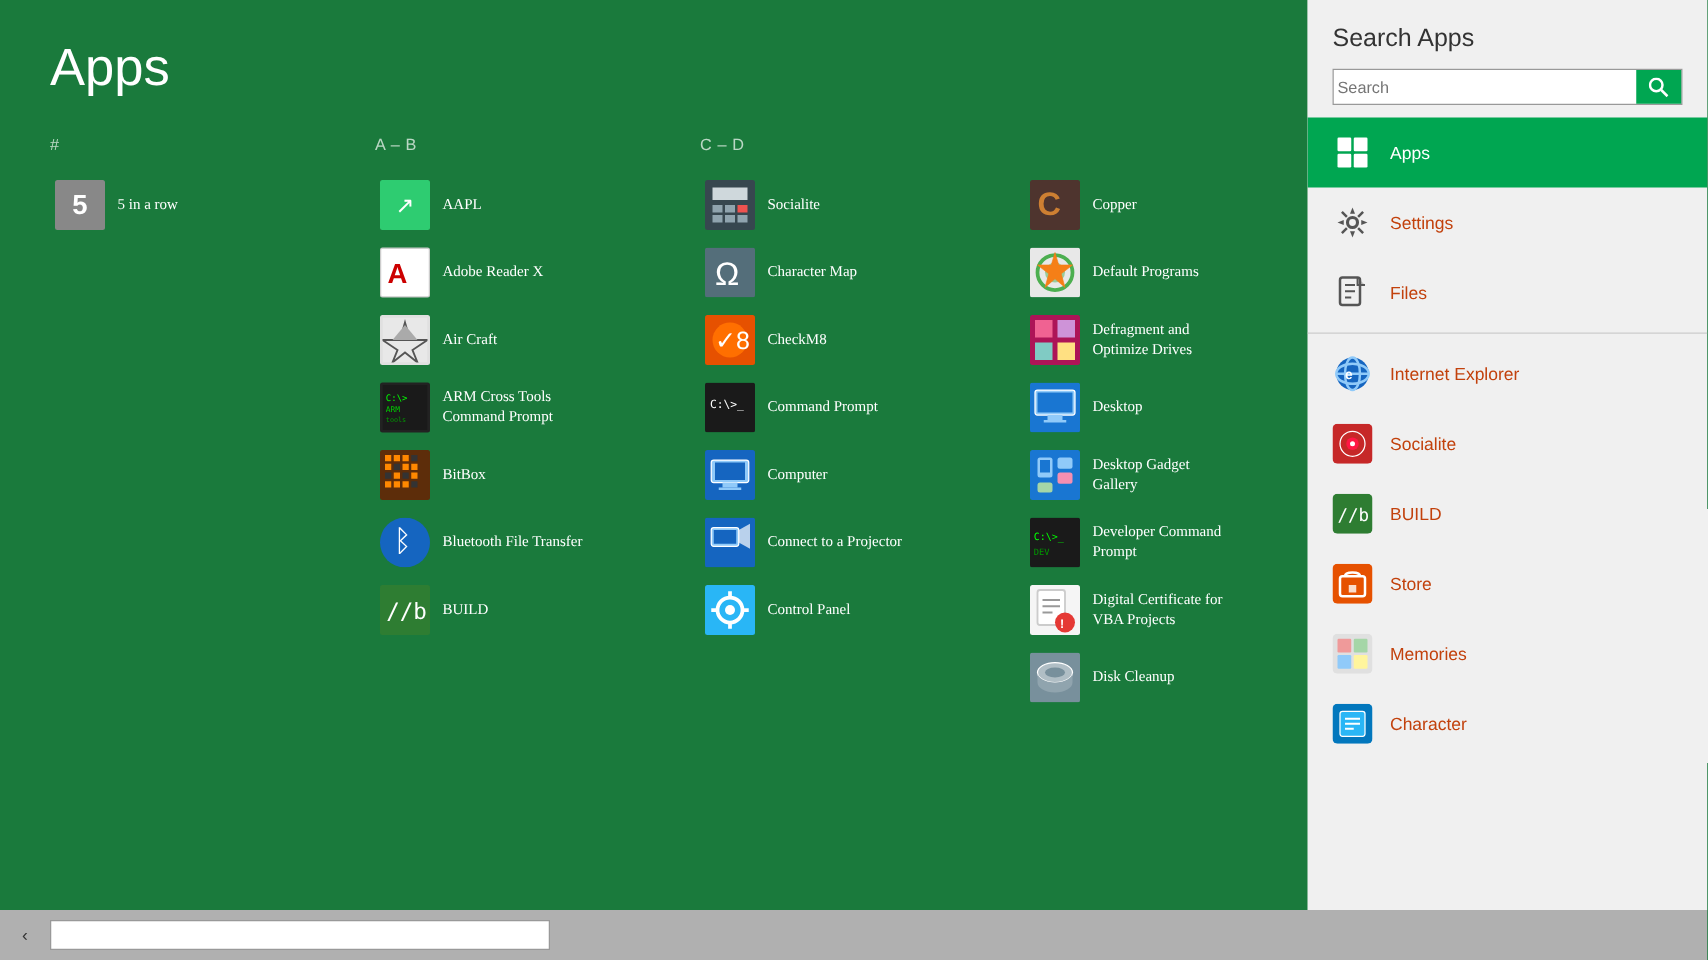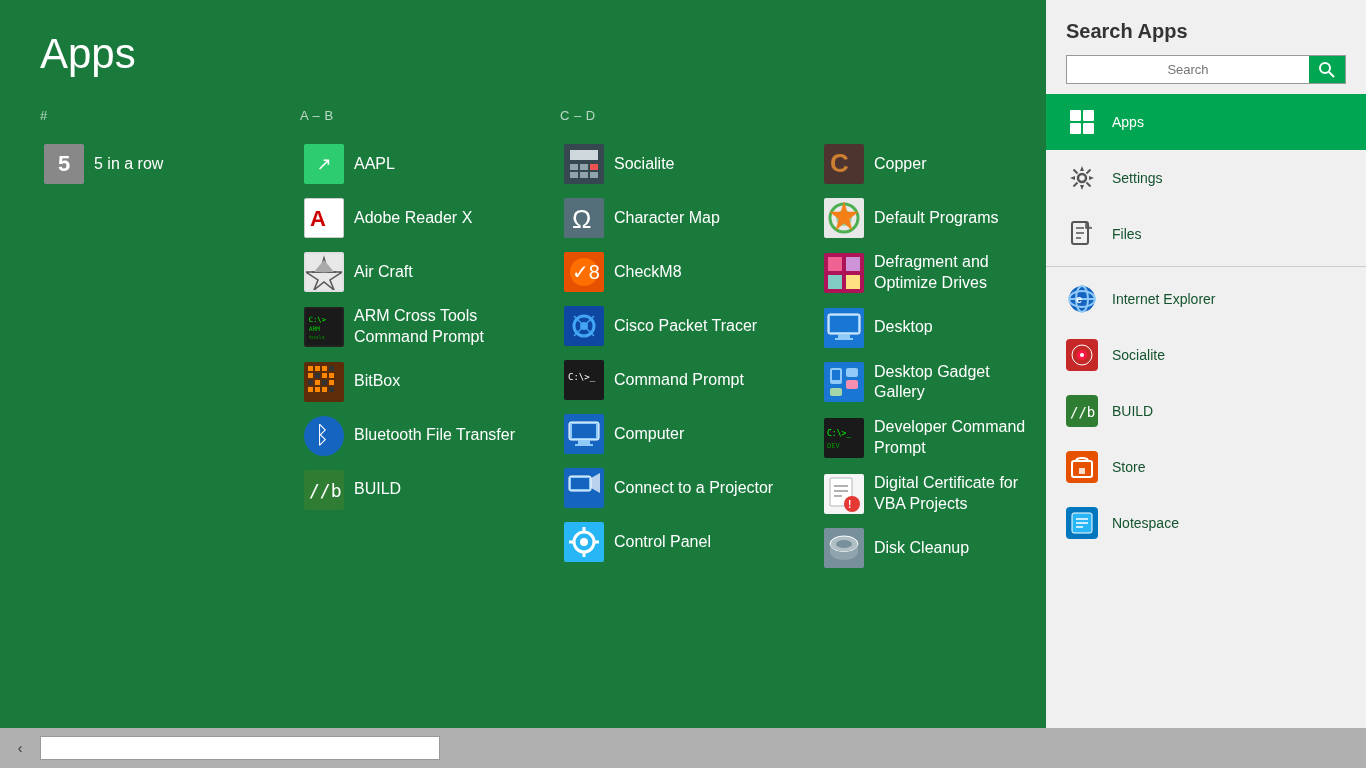--- a/index.html
+++ b/index.html
@@ -75,62 +75,62 @@
       flex-shrink: 0;
       display: flex;
       align-items: center;
       justify-content: center;
       font-size: 10px;
       border-radius: 2px;
       overflow: hidden;
     }
 
     .app-name {
-      font-size: 16px;
+      font-size: 12px;
       font-weight: 400;
       color: #fff;
       line-height: 1.3;
+      font-family: Liberation Serif, serif;
     }
 
     
     .sidebar {
       width: 320px;
       background: #f0f0f0;
       display: flex;
       flex-direction: column;
       overflow-y: auto;
     }
 
     .search-header {
       background: #f0f0f0;
       padding: 20px 20px 10px 20px;
     }
 
     .search-title {
       font-size: 20px;
       color: #333;
-      font-weight: 700;
+      font-weight: 400;
       margin-bottom: 12px;
     }
 
     .search-box {
       display: flex;
       border: 1px solid #999;
       background: #fff;
     }
 
     .search-input {
       flex: 1;
       border: none;
       outline: none;
       padding: 6px 3px;
       font-size: 13px;
       color: #333;
       background: transparent;
-      text-align: center;
     }
 
     .search-btn {
       width: 36px;
       background: #00a651;
       border: none;
       cursor: pointer;
       display: flex;
       align-items: center;
       justify-content: center;
@@ -163,21 +163,21 @@
       width: 32px;
       height: 32px;
       display: flex;
       align-items: center;
       justify-content: center;
       flex-shrink: 0;
     }
 
     .sidebar-item-label {
       font-size: 14px;
-      color: #14532d;
+      color: #c2410c;
     }
 
     .sidebar-item.active .sidebar-item-label {
       color: #fff;
     }
 
     .sidebar-divider {
       height: 1px;
       background: #ccc;
       margin: 4px 0;
@@ -361,32 +361,20 @@
             <div class="app-icon">
               <svg width="40" height="40" viewBox="0 0 40 40">
                   <rect width="40" height="40" fill="#e65100"></rect>
                   <circle cx="20" cy="20" r="14" fill="#ff6f00"></circle>
                   <text x="8" y="27" font-size="20" fill="white">✓8</text>
                 </svg>
             </div>
             <span class="app-name">CheckM8</span>
           </div>
 
-          <div class="app-item">
-            <div class="app-icon">
-              <svg width="40" height="40" viewBox="0 0 40 40">
-                  <rect width="40" height="40" fill="#0d47a1"></rect>
-                  <circle cx="20" cy="20" r="10" fill="none" stroke="#42a5f5" stroke-width="3"></circle>
-                  <circle cx="20" cy="20" r="4" fill="#42a5f5"></circle>
-                  <line x1="10" y1="10" x2="30" y2="30" stroke="#42a5f5" stroke-width="1.5"></line>
-                  <line x1="30" y1="10" x2="10" y2="30" stroke="#42a5f5" stroke-width="1.5"></line>
-                </svg>
-            </div>
-            <span class="app-name">Cisco Packet Tracer</span>
-          </div>
 
           <div class="app-item">
             <div class="app-icon">
               <svg width="40" height="40" viewBox="0 0 40 40">
                   <rect width="40" height="40" fill="#1a1a1a"></rect>
                   <text x="4" y="20" font-size="9" fill="white" font-family="monospace">C:\&gt;_</text>
                 </svg>
             </div>
             <span class="app-name">Command Prompt</span>
           </div>
@@ -646,33 +634,45 @@
           <svg width="32" height="32" viewBox="0 0 32 32">
               <rect width="32" height="32" rx="4" fill="#e65100"></rect>
               <rect x="6" y="10" width="20" height="16" rx="2" fill="none" stroke="white" stroke-width="2"></rect>
               <path d="M10 10 C10 6 22 6 22 10" fill="none" stroke="white" stroke-width="2"></path>
               <rect x="13" y="17" width="6" height="6" fill="white" opacity="0.8"></rect>
             </svg>
         </div>
         <span class="sidebar-item-label">Store</span>
       </div>
 
+      <div class="sidebar-item">
+        <div class="sidebar-icon">
+          <svg width="32" height="32" viewBox="0 0 32 32">
+              <rect width="32" height="32" rx="4" fill="#e0e0e0"></rect>
+              <rect x="4" y="4" width="11" height="11" rx="1" fill="#ef9a9a"></rect>
+              <rect x="17" y="4" width="11" height="11" rx="1" fill="#a5d6a7"></rect>
+              <rect x="4" y="17" width="11" height="11" rx="1" fill="#90caf9"></rect>
+              <rect x="17" y="17" width="11" height="11" rx="1" fill="#fff59d"></rect>
+            </svg>
+        </div>
+        <span class="sidebar-item-label">Memories</span>
+      </div>
 
 
       <div class="sidebar-item">
         <div class="sidebar-icon">
           <svg width="32" height="32" viewBox="0 0 32 32">
               <rect width="32" height="32" rx="4" fill="#0277bd"></rect>
               <rect x="6" y="6" width="20" height="20" rx="2" fill="#29b6f6" stroke="#fff" stroke-width="1"></rect>
               <line x1="10" y1="12" x2="22" y2="12" stroke="white" stroke-width="1.5"></line>
               <line x1="10" y1="16" x2="22" y2="16" stroke="white" stroke-width="1.5"></line>
               <line x1="10" y1="20" x2="17" y2="20" stroke="white" stroke-width="1.5"></line>
             </svg>
         </div>
-        <span class="sidebar-item-label">Notespace</span>
+        <span class="sidebar-item-label">Character</span>
       </div>
 
     </div>
   </div>
 </div>
 
 <div class="taskbar">
   <div class="taskbar-btn">‹</div>
   <div class="taskbar-search"></div>
 </div>

